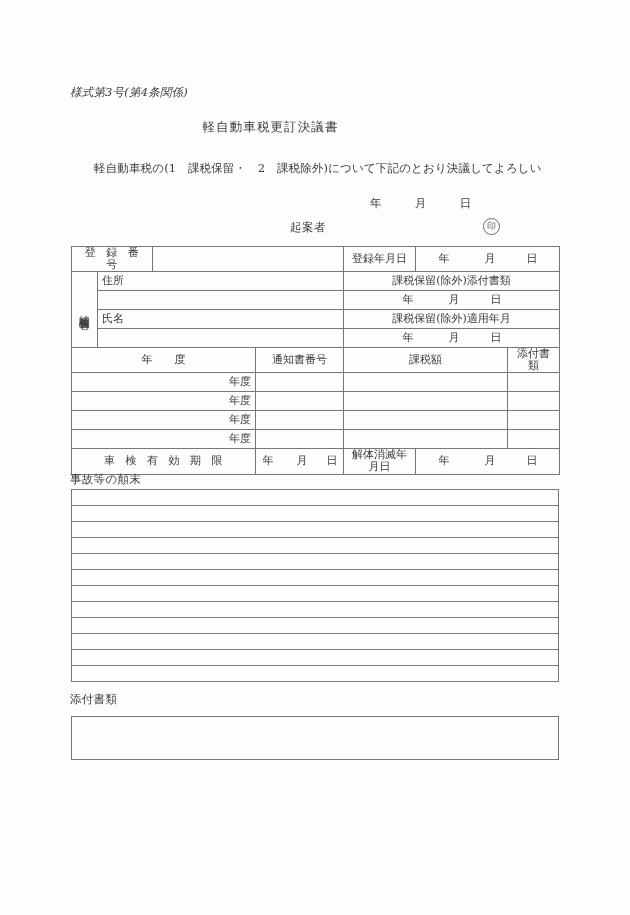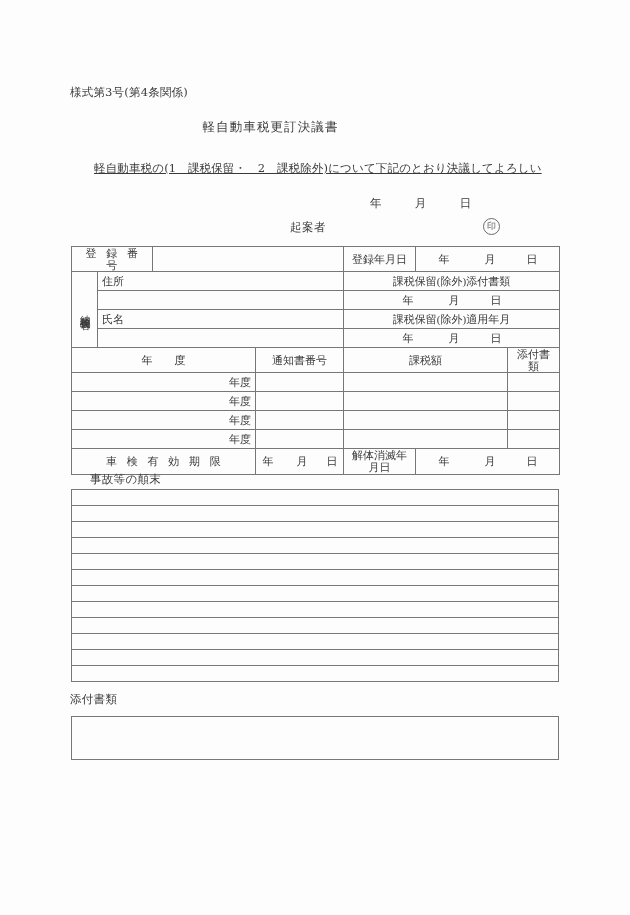--- a/index.html
+++ b/index.html
@@ -24,20 +24,21 @@
   }
 
   
   .form-no {
     position: absolute;
     left: 70px;
     top: 85px;
     font-size: 11.5px;
     letter-spacing: 0.2px;
     white-space: nowrap;
+    font-style: italic;
   }
   .doc-title {
     position: absolute;
     left: 0;
     top: 119px;
     width: 509px;
     text-align: center;
     font-size: 12.5px;
     letter-spacing: 1.1px;
     padding-left: 16px;
@@ -45,21 +46,20 @@
 
   
   .intro {
     position: absolute;
     left: 78px;
     top: 158px;
     width: 480px;
     font-size: 11.5px;
     line-height: 21px;
     letter-spacing: 0.15px;
-    text-decoration: underline;
   }
   .intro .indent { padding-left: 16px; }
 
   
   .date-line {
     position: absolute;
     left: 370px;
     top: 196px;
     font-size: 11.5px;
     white-space: nowrap;
@@ -95,21 +95,20 @@
     table-layout: fixed;
     font-size: 11px;
   }
   table.grid td {
     border: 1px solid #777777;
     padding: 0 4px;
     vertical-align: middle;
     line-height: 1.1;
     height: 18px;
     color: #3a3a3a;
-    font-family: Liberation Serif, serif;
   }
   .main-table {
     position: absolute;
     left: 71px;
     top: 246px;
     width: 488px;
   }
   .c-center { text-align: center; }
   .c-right  { text-align: right; }
   .spread {
@@ -291,21 +290,21 @@
       <td class="c-center">解体消滅年月日</td>
       <td class="c-center" colspan="2">
         <span class="ymd">
           <span class="y">年</span><span class="m">月</span><span class="d">日</span>
         </span>
       </td>
     </tr>
   </tbody>
     </table>
 
-  <div class="sec-label" style="left:70px; top:472px;margin-left:20px;">事故等の顛末</div>
+  <div class="sec-label" style="left:70px; top:472px;">事故等の顛末</div>
 
   <table class="lined-box" style="left:71px; top:489px; width:488px;">
     <tbody>
         <tr>
           <td></td>
         </tr>
     <tr>
           <td></td>
         </tr>
     <tr>

